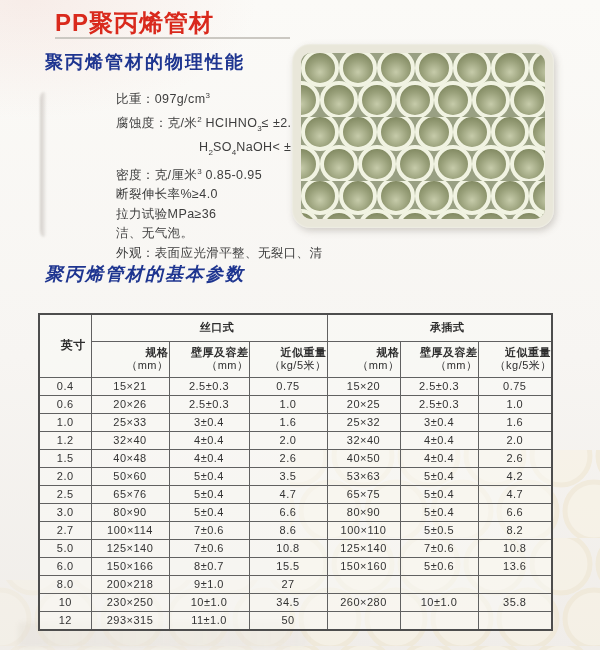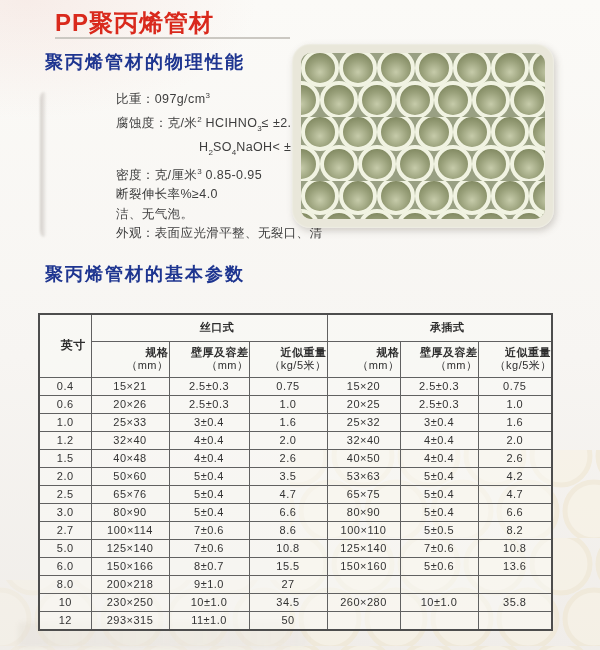--- a/index.html
+++ b/index.html
@@ -32,21 +32,21 @@
   .title-underline{
     position:absolute;left:55px;top:37px;width:235px;height:2px;
     background:#cbc8c2;
   }
   .h-blue{
     position:absolute;
     font-size:18px;font-weight:700;letter-spacing:2px;
     color:#1e3590;white-space:nowrap;
   }
   #physical-heading{left:45px;top:50px;}
-  #params-heading{left:45px;top:262px;}
+  #params-heading{left:45px;top:262px;font-style:italic;}
   
   .props{
     position:absolute;left:92px;top:86px;width:230px;
     color:#3d3d3d;font-size:12.5px;font-weight:400;
     letter-spacing:0.4px;line-height:19.5px;margin-left:24px;
   }
   .prop-line{white-space:nowrap;}
   .prop-line.indent{padding-left:83px;}
   .prop-line sup,.prop-line sub{font-size:8px;letter-spacing:0;}
   
@@ -99,20 +99,21 @@
   <div class="title-underline"></div>
 
   <div id="physical-heading" class="h-blue">聚丙烯管材的物理性能</div>
   <div class="scan-shadow"></div>
   <div class="props">
       <div class="prop-line"><span>比重：097g/cm</span><sup>3</sup></div>
       <div class="prop-line"><span>腐蚀度：克/米</span><sup>2</sup><span>  HCIHNO</span><sub>3</sub><span>≤ ±2.0</span></div>
       <div class="prop-line indent"><span>H</span><sub>2</sub><span>SO</span><sub>4</sub><span>NaOH&lt; ±1.0</span></div>
       <div class="prop-line"><span>密度：克/厘米</span><sup>3</sup><span>  0.85-0.95</span></div>
       <div class="prop-line"><span>断裂伸长率%≥4.0</span></div>
+      <div class="prop-line"><span>拉力试验MPa≥36</span></div>
       <div class="prop-line"><span>洁、无气泡。</span></div>
       <div class="prop-line"><span>外观：表面应光滑平整、无裂口、清</span></div>
     </div>
 
   <div class="photo-frame">
     <div class="photo-inner">
       <svg width="244" height="166" viewBox="0 0 244 166">
         <defs>
           <radialGradient id="pg" cx="50%" cy="62%" r="62%">
             <stop offset="0%" stop-color="#c6cbaa"></stop>

